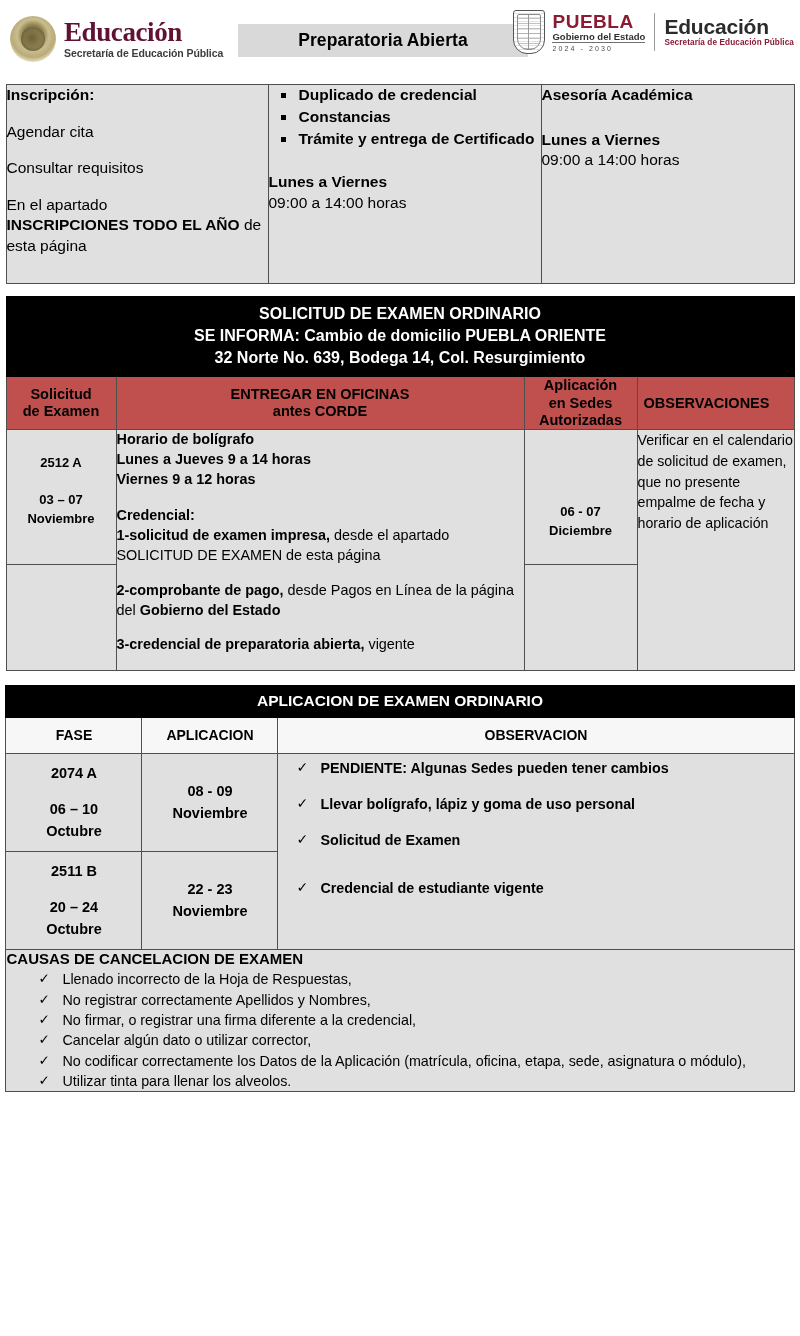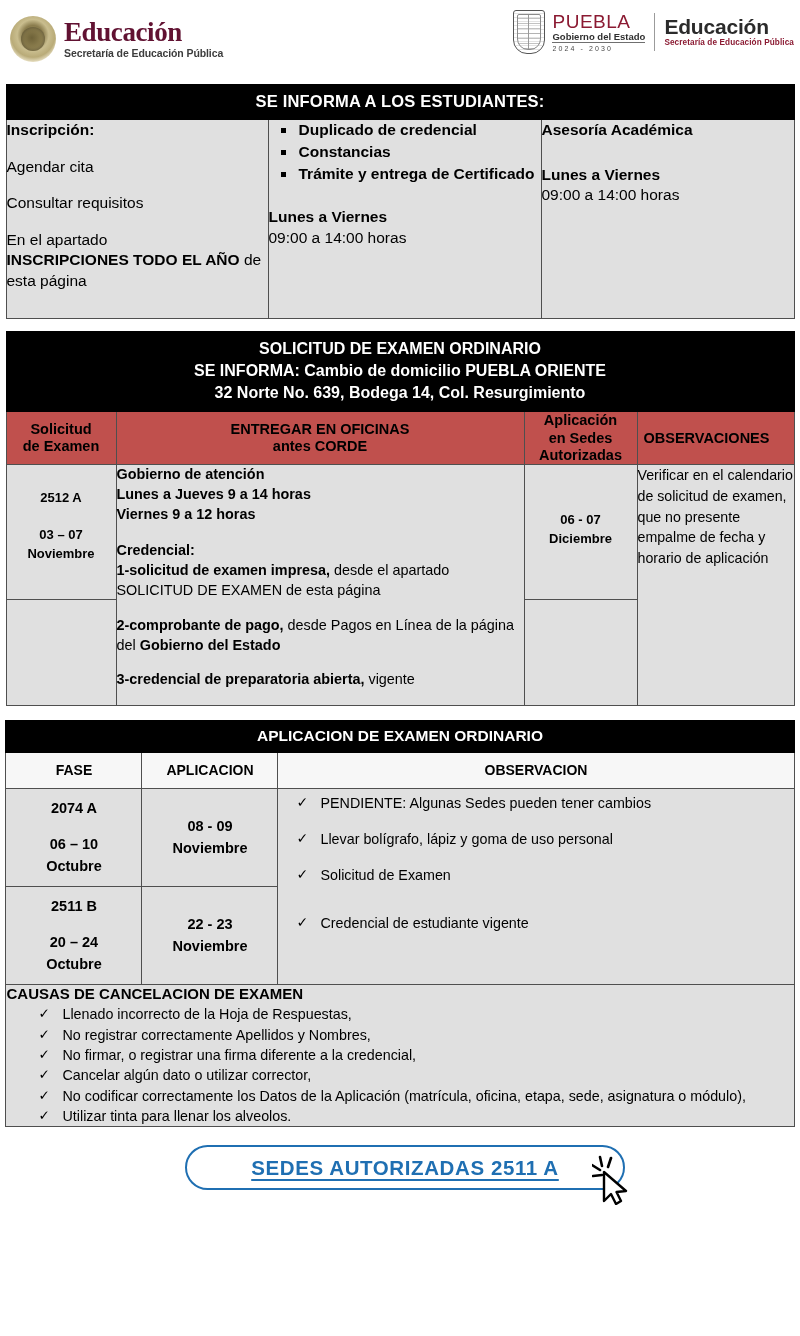--- a/index.html
+++ b/index.html
@@ -114,21 +114,21 @@
     inset: 3px;
     border: 1px solid #8b8b8b;
     border-radius: 2px 2px 11px 11px;
     background:
       linear-gradient(90deg, transparent 44%, #9a9a9a 44%, #9a9a9a 50%, transparent 50%),
       repeating-linear-gradient(0deg, rgba(120,120,120,.45) 0 1px, transparent 1px 5px);
   }
   .pb-words { line-height: 1; }
   .pb-title {
     font-size: 19px;
-    font-weight: normal;
+    font-weight: bold;
     color: #8b1a32;
     letter-spacing: 0.5px;
     font-family: "Liberation Sans", sans-serif;
   }
   .pb-gob {
     font-size: 9.5px;
     font-weight: bold;
     color: #2f2f2f;
     margin-top: 1px;
     border-bottom: 1px solid #6f6f6f;
@@ -245,21 +245,21 @@
     text-align: center;
     font-weight: bold;
     font-size: 14.5px;
     line-height: 1.5;
     vertical-align: middle;
   }
   .ul-chk { list-style: none; margin: 0; padding: 6px 0 0 14px; }
   .ul-chk li {
     position: relative;
     padding-left: 28px;
-    font-weight: normal;
+    font-weight: bold;
     font-size: 14.3px;
     margin-bottom: 20px;
   }
   .ul-chk li::before {
     content: "\2713";
     position: absolute;
     left: 4px; top: -1px;
     font-weight: normal;
     font-size: 14px;
   }
@@ -323,20 +323,23 @@
   <div class="header">
 
     <div class="sep-logo">
       <div class="eagle"></div>
       <div class="sep-words">
         <div class="sep-edu">Educación</div>
         <div class="sep-sub">Secretaría de Educación Pública</div>
       </div>
     </div>
 
+    <div class="title-box">
+      <span>Preparatoria Abierta</span>
+    </div>
 
     <div class="puebla-logo">
       <div class="shield"></div>
       <div class="pb-words">
         <div class="pb-title">PUEBLA</div>
         <div class="pb-gob">Gobierno del Estado</div>
         <div class="pb-years">2024 - 2030</div>
       </div>
       <div class="pb-divider"></div>
       <div class="pb-words">
@@ -346,23 +349,20 @@
     </div>
   </div>
 
   <table class="tbl" id="t1">
     <colgroup>
         <col style="width:262px">
         <col style="width:273px">
         <col style="width:253px">
       </colgroup>
     <tbody>
-        <tr>
-      <td class="band" colspan="3">SE INFORMA A LOS ESTUDIANTES:</td>
-    </tr>
     <tr>
       <td class="body gray cellpad">
         <div class="b blk">Inscripción:</div>
         <div class="blk">Agendar cita</div>
         <div class="blk">Consultar requisitos</div>
         <div>
           <span>En el apartado</span><br>
           <span class="b">INSCRIPCIONES TODO EL AÑO</span><span> de esta página</span>
         </div>
       </td>
@@ -421,33 +421,33 @@
     </tr>
     <tr>
       <td class="gray fase" style="padding-top:24px;height:110px">
         <div>2512 A</div>
         <div style="height:18px"></div>
         <div>03 – 07</div>
         <div>Noviembre</div>
       </td>
 
       <td class="gray cellpad t2-req" rowspan="2">
-        <div class="hdrline">Gobierno de atención</div>
+        <div class="hdrline">Horario de bolígrafo</div>
         <div class="hdrline">Lunes a Jueves 9 a 14 horas</div>
         <div class="hdrline">Viernes 9 a 12 horas</div>
         <div style="height:16px"></div>
         <div class="hdrline">Credencial:</div>
         <div><span class="b">1-solicitud de examen impresa,</span><span> desde el apartado SOLICITUD DE EXAMEN de esta página</span></div>
         <div style="height:15px"></div>
         <div><span class="b">2-comprobante de pago,</span><span> desde Pagos en Línea de la página del </span><span class="b">Gobierno del Estado</span></div>
         <div style="height:15px"></div>
         <div><span class="b">3-credencial de preparatoria abierta,</span><span> vigente</span></div>
       </td>
 
-      <td class="gray fase" style="padding-top:46px">
+      <td class="gray fase" style="padding-top:73px">
         <div>06 - 07</div>
         <div>Diciembre</div>
       </td>
 
       <td class="gray t2-obs" rowspan="2">Verificar en el calendario de solicitud de examen, que no presente empalme de fecha y horario de aplicación</td>
     </tr>
     <tr>
       <td class="gray" style="height:105px"></td>
       <td class="gray"></td>
     </tr>
@@ -510,28 +510,14 @@
           <li> No firmar, o registrar una firma diferente a la credencial,</li>
           <li>Cancelar algún dato o utilizar corrector,</li>
           <li>No codificar correctamente los Datos de la Aplicación (matrícula, oficina, etapa, sede, asignatura o módulo),</li>
           <li>Utilizar tinta para llenar los alveolos.</li>
         </ul>
       </td>
     </tr>
   </tbody>
     </table>
 
-  <div class="footer">
-    <div class="pill">
-      <span>SEDES  AUTORIZADAS  2511  A</span>
-    </div>
-    <svg class="cursor" viewBox="0 0 42 50">
-      <g stroke="#000" stroke-width="2.6" stroke-linecap="round">
-        <line x1="8" y1="2" x2="10" y2="11"></line>
-        <line x1="0" y1="10" x2="8" y2="15"></line>
-        <line x1="19" y1="3" x2="16" y2="12"></line>
-        <line x1="1" y1="21" x2="10" y2="20"></line>
-      </g>
-      <path d="M12 17 L12 46 L19 39 L24 49 L29 46 L24.5 37 L34 36 Z" fill="#ffffff" stroke="#000000" stroke-width="2.4" stroke-linejoin="round"></path>
-    </svg>
-  </div>
 
 </div>
 
 </body></html>

